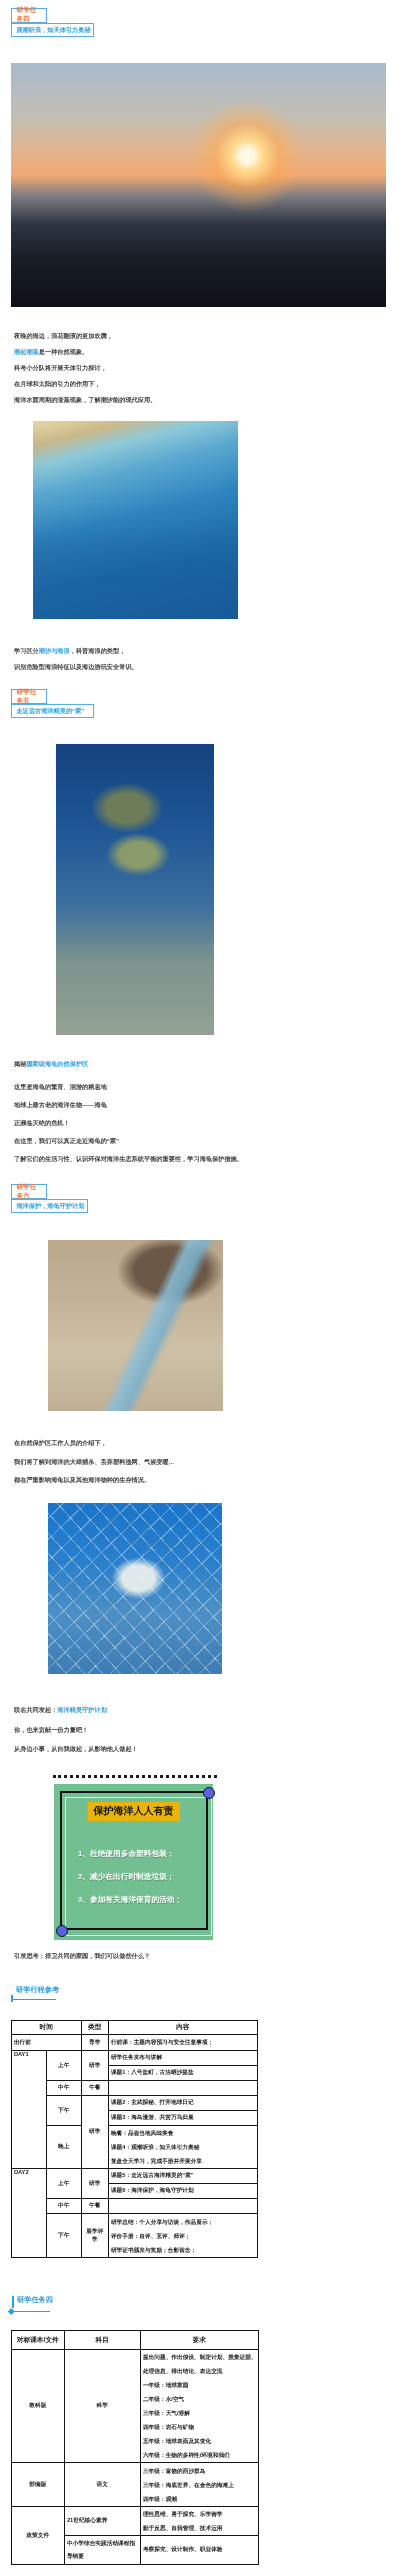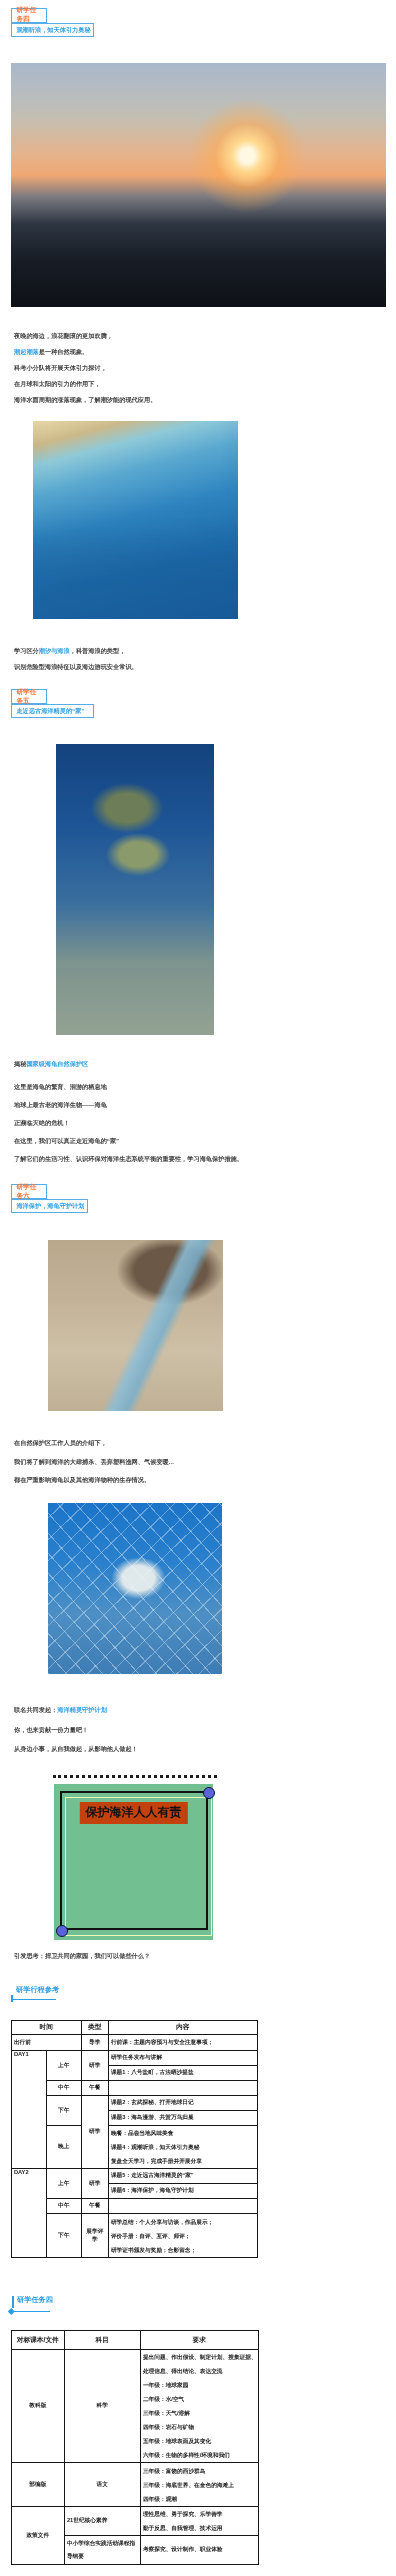--- a/index.html
+++ b/index.html
@@ -25,21 +25,21 @@
   td.tc{text-align:center;}
   td.tl{text-align:left;padding-left:3.6px;}
   td.top{vertical-align:top;padding-top:4.1px;}
   td.cl{text-align:left;padding-left:4.1px;}
   .cell-line{line-height:14px;white-space:nowrap;}
   .tline{line-height:14px;white-space:nowrap;}
   
   .poster-green{background:#72c091;}
   .poster-frame{position:absolute;left:6.2px;top:7.2px;right:5.2px;bottom:10.3px;border:2.6px solid #121212;}
   .poster-frame2{position:absolute;left:11.3px;top:13.4px;right:1px;bottom:4.1px;border:1px solid #eef7b4;}
-  .poster-title{position:absolute;left:50%;transform:translateX(-50%);top:17.5px;background:#c2410c;color:#111;font-size:12px;font-weight:bold;padding:2.6px 6.2px;white-space:nowrap;}
+  .poster-title{position:absolute;left:50%;transform:translateX(-50%);top:17.5px;background:#eab308;color:#111;font-size:10px;font-weight:bold;padding:2.6px 6.2px;white-space:nowrap;}
   .poster-item{color:#fff;font-size:7.7px;font-weight:bold;line-height:23px;white-space:nowrap;text-shadow:0.5px 0.5px 0 rgba(0,0,0,.25);}
   .pcircle{width:12.4px;height:12.4px;border-radius:50%;background:#5a63d8;border:1.5px solid #10143a;box-sizing:border-box;}
 </style>
 </head>
 <body>
 
 <div id="page">
 
   <div class="abs bx" style="top:7.7px;left:10.8px;width:36px;height:15px;">
       <span class="bx-orange">研学任务四</span>
@@ -128,20 +128,26 @@
     <div><span>联名共同发起：</span><span class="blue">海洋精灵守护计划</span></div>
     <div><span>你，也来贡献一份力量吧！</span></div>
     <div><span>从身边小事，从自我做起，从影响他人做起！</span></div>
   </div>
 
   <div class="abs" style="top:1775px;left:53px;width:164px;border-top:3.1px dotted #1c1c1c;"></div>
   <div class="abs poster-green" style="top:1784px;left:54px;width:159px;height:156px;">
     <div class="poster-frame"></div>
     <div class="poster-frame2"></div>
     <div class="poster-title">保护海洋人人有责</div>
+    <div style="position:absolute;left:24px;top:58px;">
+
+    <div class="poster-item">1、杜绝使用多余塑料包装；</div>
+        <div class="poster-item">2、减少在出行时制造垃圾；</div>
+        <div class="poster-item">3、参加有关海洋保育的活动；</div>
+      </div>
   </div>
   <div class="abs pcircle" style="top:1787px;left:203px;"></div>
   <div class="abs pcircle" style="top:1925px;left:56px;"></div>
 
   <div class="abs para" style="top:1952px;left:14px;">引发思考：捍卫共同的家园，我们可以做些什么？</div>
 
   <div class="abs sec-head" style="top:1985px;left:16px;">研学行程参考</div>
   <div class="abs sec-tick" style="top:1995px;left:10.8px;width:2.6px;height:7.2px;"></div>
   <div class="abs sec-line" style="top:1999px;left:10.8px;width:45px;"></div>
 

